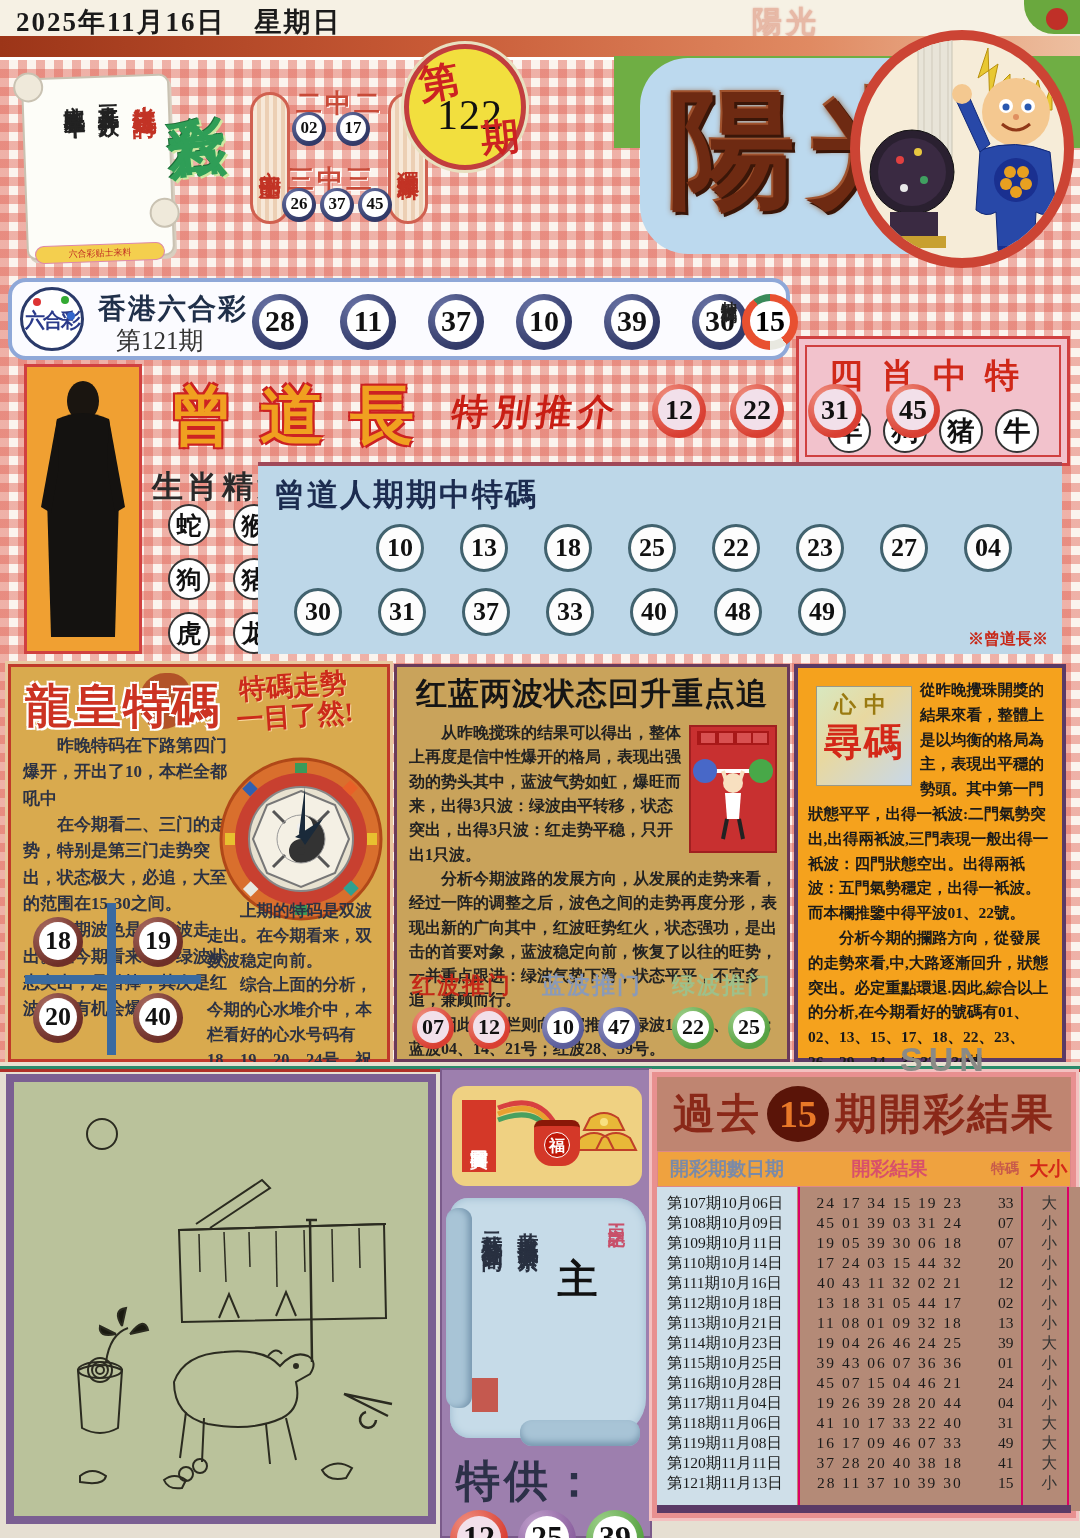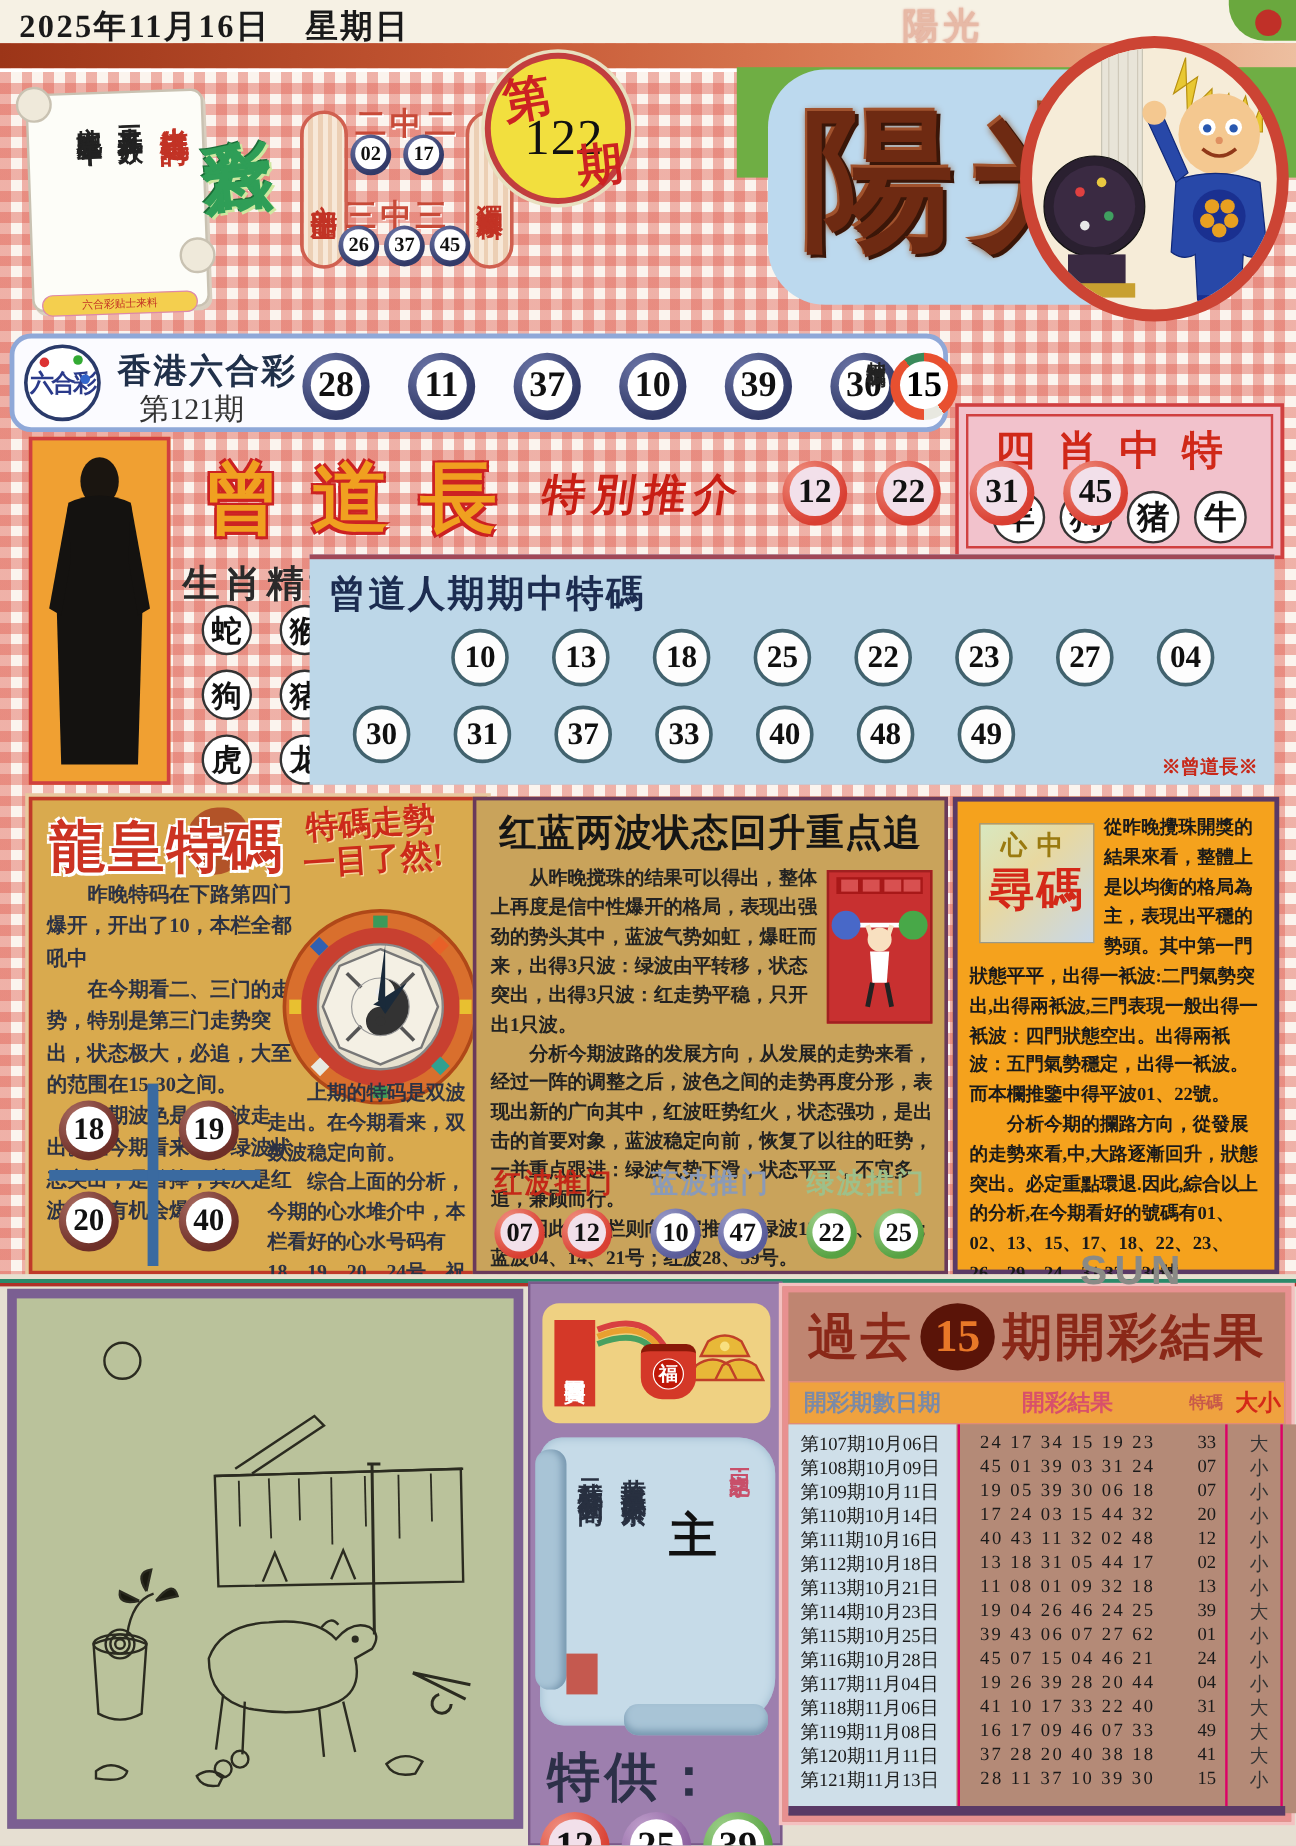--- a/index.html
+++ b/index.html
@@ -123,21 +123,21 @@
   .zeng { position:absolute; left:258px; top:462px; width:804px; height:192px; background:#bdd7e8; border-top:4px solid #a04858;}
   .zeng-title { position:absolute; left:16px; top:8px; font-size:31px; font-weight:bold; color:#1c2c50; letter-spacing:2px;}
   .zeng-row { position:absolute; display:flex; gap:36px;}
   .zeng-row1 { left:118px; top:58px;}
   .zeng-row2 { left:36px; top:122px;}
   .num-circle { width:48px; height:48px; border-radius:50%; background:#fdfdfd; border:3px solid #41626e;
     display:flex; align-items:center; justify-content:center; font-size:26px; font-weight:bold; color:#101010;}
   .zeng-sign { position:absolute; right:14px; bottom:4px; font-size:16px; font-weight:bold; color:#c82818;}
   
   .panel { position:absolute; top:664px; height:398px;}
-  .dragon { left:8px; width:382px; background:#d9aa4e; border:3px solid #c03a2a; box-shadow:0 0 0 3px #e8c8a0;margin-left:16px;}
+  .dragon { left:8px; width:382px; background:#d9aa4e; border:3px solid #c03a2a; box-shadow:0 0 0 3px #e8c8a0;}
   .dragon-title { position:absolute; left:14px; top:8px; font-size:47px; font-weight:bold; color:#cc3322;
     letter-spacing:2px; text-shadow:2px 2px 0 #fff,-2px -2px 0 #fff,2px -2px 0 #fff,-2px 2px 0 #fff;}
   .seal-blob { position:absolute; left:128px; top:6px; width:52px; height:56px; background:#a42; border-radius:50% 40% 55% 45%; opacity:.85;}
   .dragon-sub { position:absolute; right:8px; top:4px; width:170px; text-align:center; color:#cc2a1a;
     font-weight:bold; font-size:27px; transform:rotate(-4deg); line-height:30px; text-shadow:1px 1px 0 #f8d8a0;}
   .dragon-body { position:absolute; left:12px; top:66px; width:218px; font-size:17px; line-height:1.55;
     color:#2c3244; font-weight:bold;}
   .dragon-body p { text-indent:2em; }
   .bagua { position:absolute; right:4px; top:90px;}
   .quad { position:absolute; left:14px; top:236px; width:176px; height:152px;}
@@ -690,21 +690,21 @@
 
           <div class="h-row">
             <span class="d">第110期10月14日</span>
             <span class="n">17 24 03 15 44 32</span>
             <span class="s">20</span>
             <span class="z">小</span>
           </div>
 
           <div class="h-row">
             <span class="d">第111期10月16日</span>
-            <span class="n">40 43 11 32 02 48</span>
+            <span class="n">40 43 11 32 02 21</span>
             <span class="s">12</span>
             <span class="z">小</span>
           </div>
 
           <div class="h-row">
             <span class="d">第112期10月18日</span>
             <span class="n">13 18 31 05 44 17</span>
             <span class="s">02</span>
             <span class="z">小</span>
           </div>
@@ -718,21 +718,21 @@
 
           <div class="h-row">
             <span class="d">第114期10月23日</span>
             <span class="n">19 04 26 46 24 25</span>
             <span class="s">39</span>
             <span class="z">大</span>
           </div>
 
           <div class="h-row">
             <span class="d">第115期10月25日</span>
-            <span class="n">39 43 06 07 27 62</span>
+            <span class="n">39 43 06 07 36 36</span>
             <span class="s">01</span>
             <span class="z">小</span>
           </div>
 
           <div class="h-row">
             <span class="d">第116期10月28日</span>
             <span class="n">45 07 15 04 46 21</span>
             <span class="s">24</span>
             <span class="z">小</span>
           </div>

